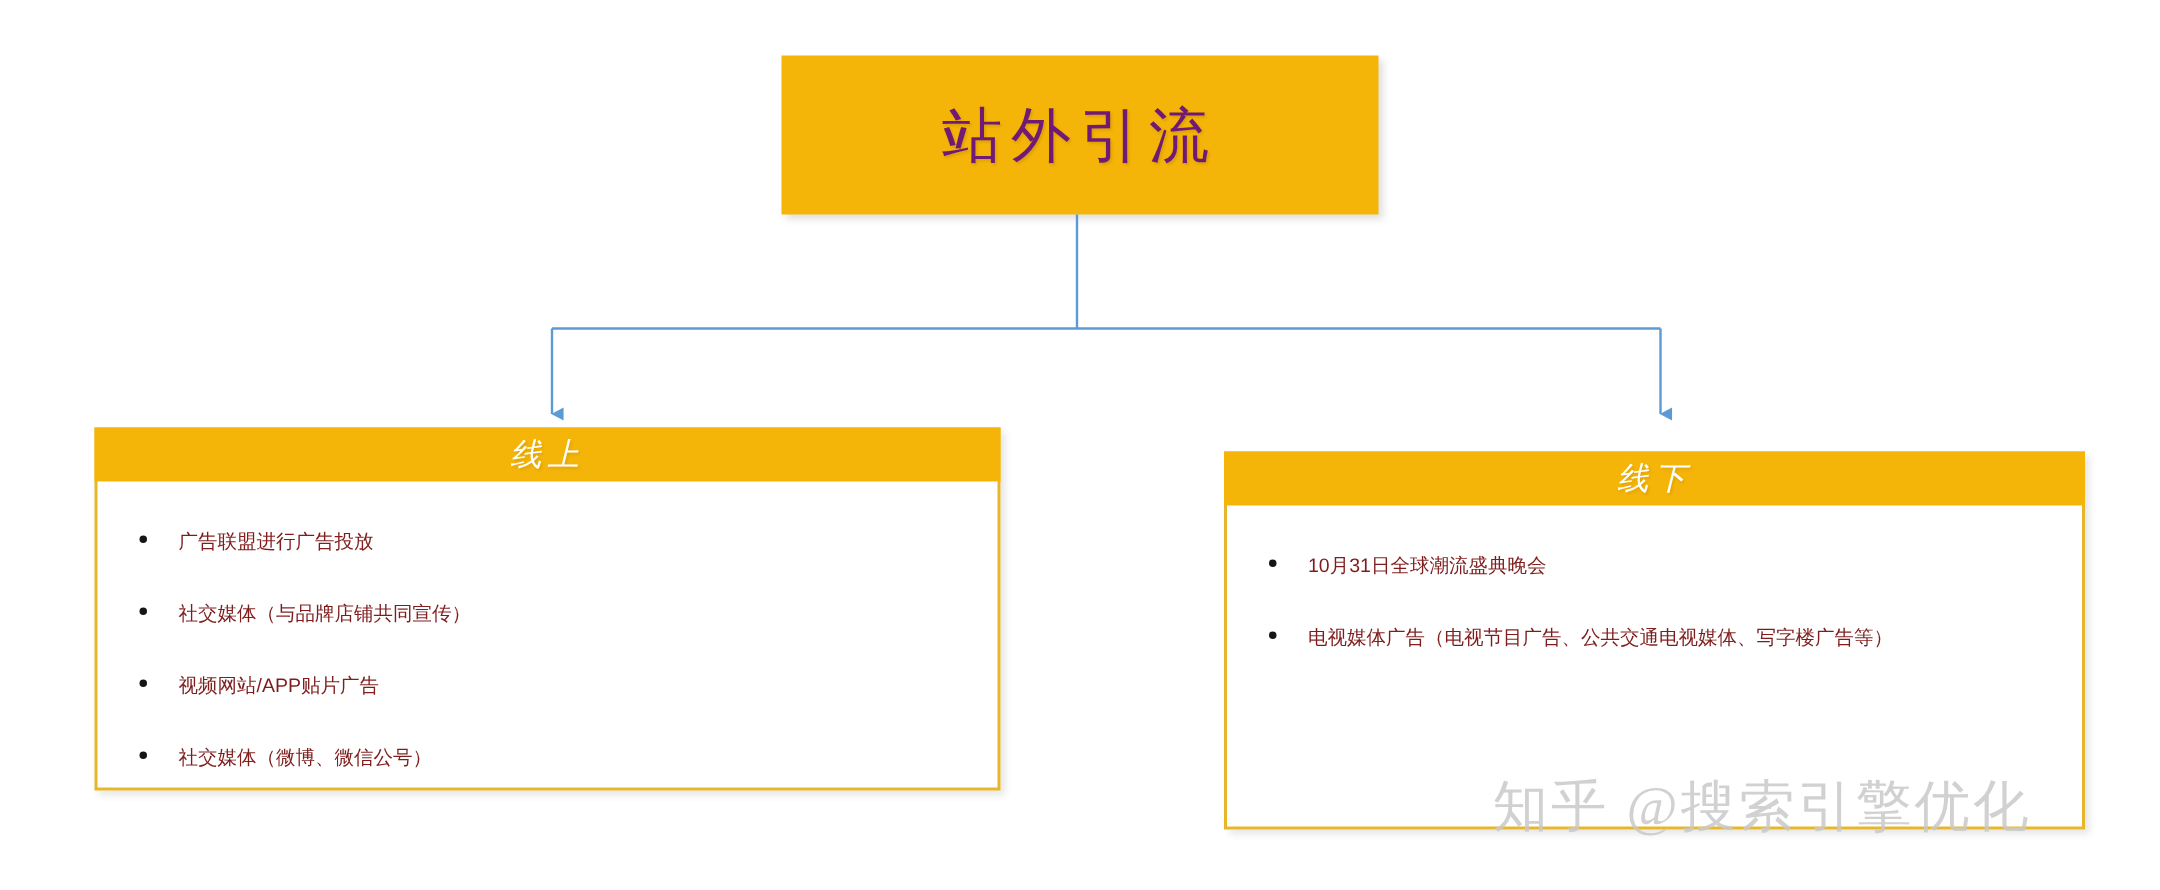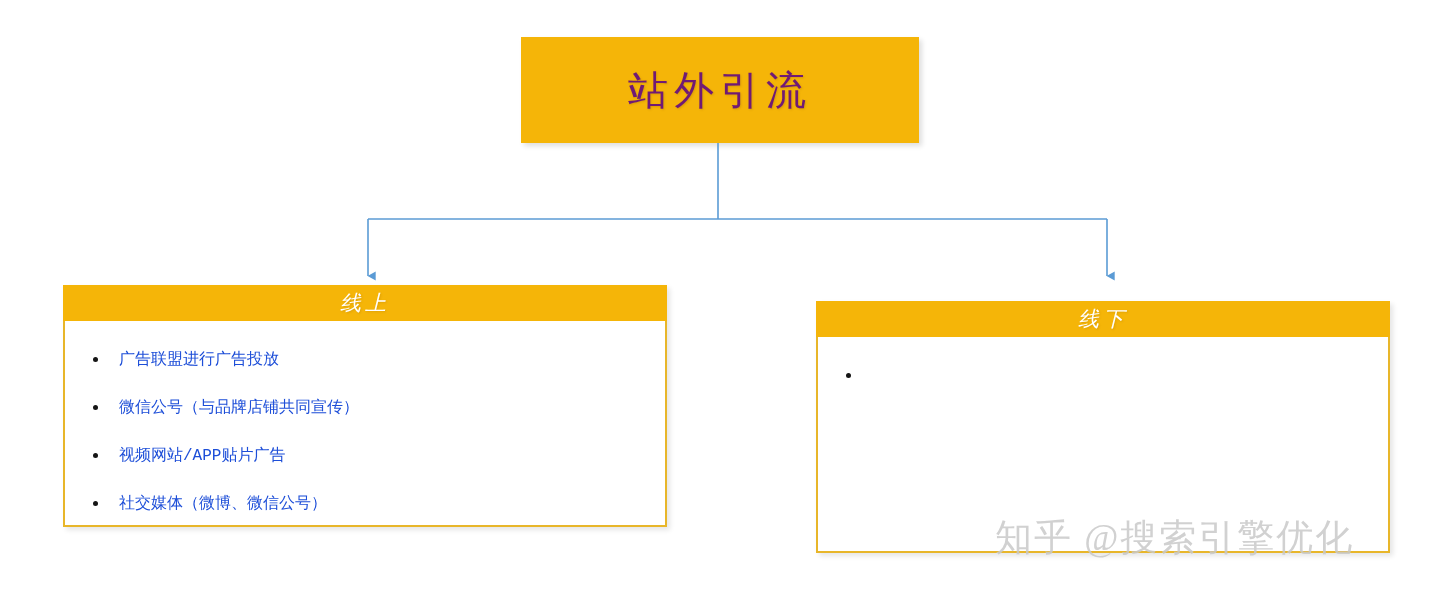--- a/index.html
+++ b/index.html
@@ -81,24 +81,24 @@
   }
   .bullet-list {
     list-style: none;
     margin: 0;
     padding: 0;
   }
   .bullet-item {
     position: relative;
     padding-left: 40px;
     margin-bottom: 17px;
-    font-size: 16px;
+    font-size: 13px;
     line-height: 31px;
-    color: #1d4ed8;
-    font-family: Liberation Mono, monospace;
+    color: #7f1d1d;
+    font-family: Liberation Sans, sans-serif;
   }
   .bullet-item:last-child { margin-bottom: 0; }
   .bullet-dot {
     position: absolute;
     left: 14px;
     top: 12px;
     width: 5px;
     height: 5px;
     background: #151515;
     border-radius: 50%;
@@ -148,21 +148,21 @@
       <span class="child-header-label">线上</span>
     </div>
     <div class="child-body">
       <ul class="bullet-list">
         <li class="bullet-item">
           <span class="bullet-dot"></span>
           <span>广告联盟进行广告投放</span>
         </li>
         <li class="bullet-item">
           <span class="bullet-dot"></span>
-          <span>微信公号（与品牌店铺共同宣传）</span>
+          <span>社交媒体（与品牌店铺共同宣传）</span>
         </li>
         <li class="bullet-item">
           <span class="bullet-dot"></span>
           <span>视频网站/APP贴片广告</span>
         </li>
         <li class="bullet-item">
           <span class="bullet-dot"></span>
           <span>社交媒体（微博、微信公号）</span>
         </li>
       </ul>
@@ -170,20 +170,25 @@
   </div>
 
   <div class="child-box right">
     <div class="child-header">
       <span class="child-header-label">线下</span>
     </div>
     <div class="child-body">
       <ul class="bullet-list">
         <li class="bullet-item">
           <span class="bullet-dot"></span>
+          <span>10月31日全球潮流盛典晚会</span>
+        </li>
+        <li class="bullet-item">
+          <span class="bullet-dot"></span>
+          <span>电视媒体广告（电视节目广告、公共交通电视媒体、写字楼广告等）</span>
         </li>
       </ul>
     </div>
   </div>
 
   <div class="watermark">知乎 @搜索引擎优化</div>
 
 </div>
 
 </body></html>

